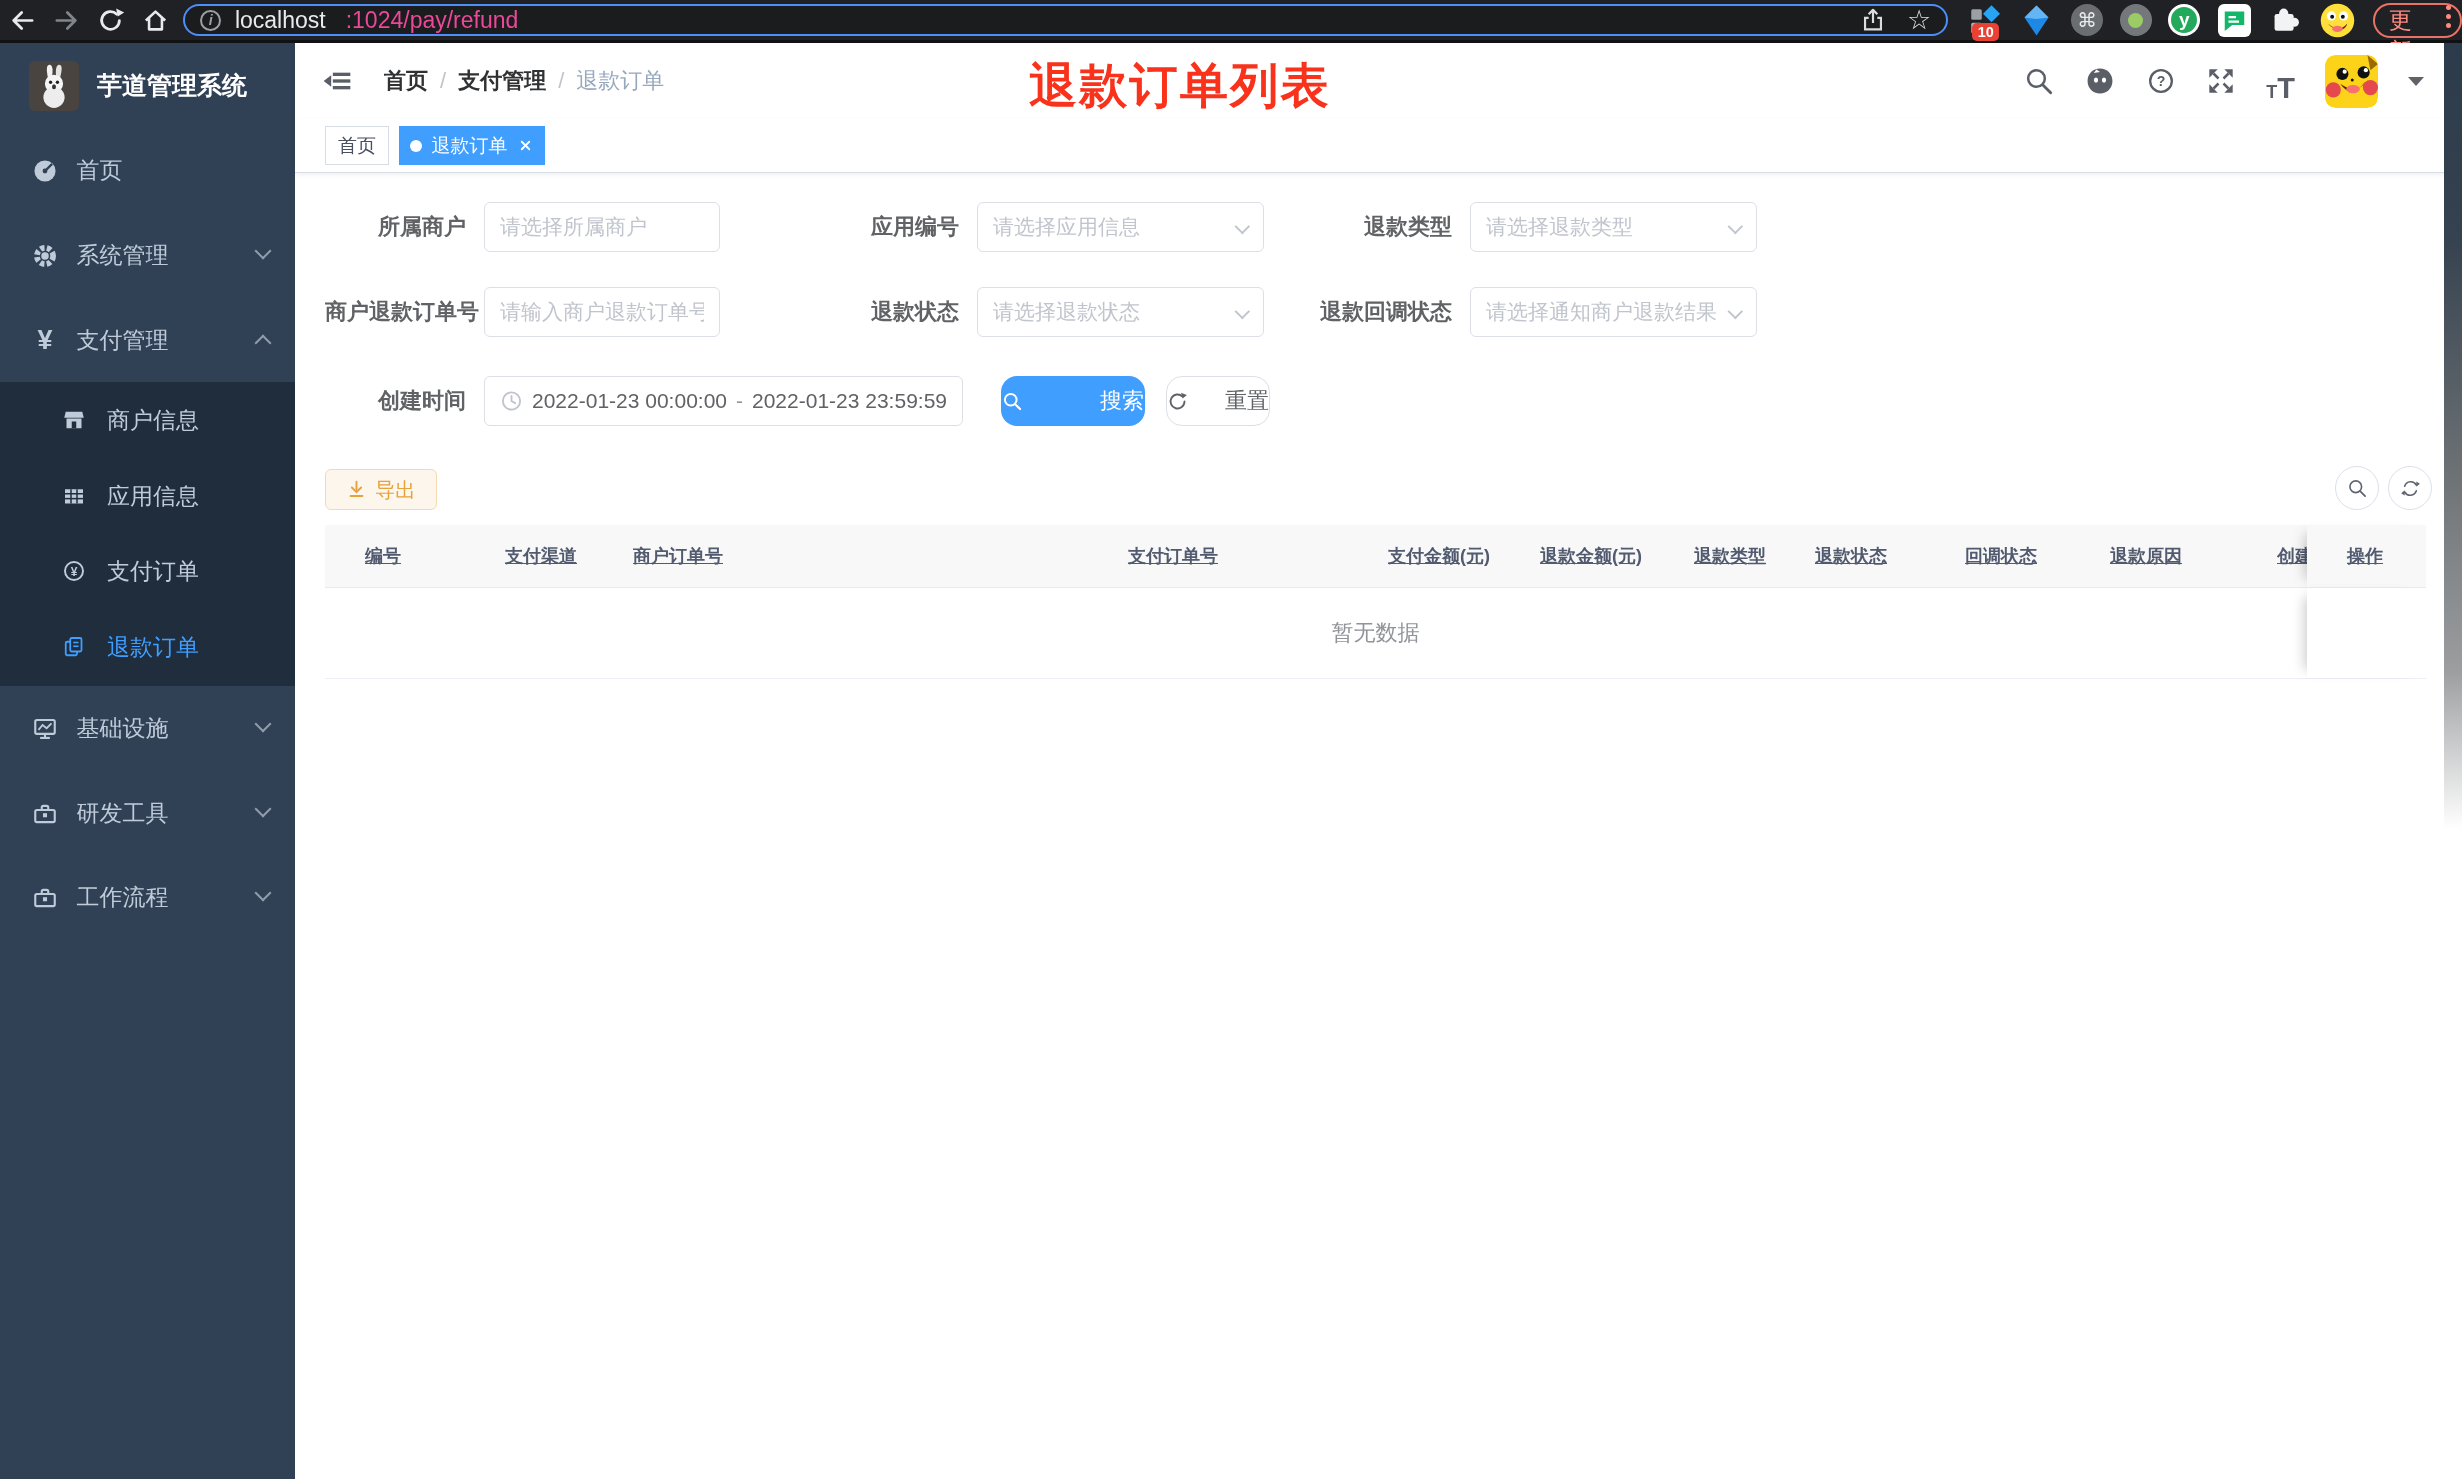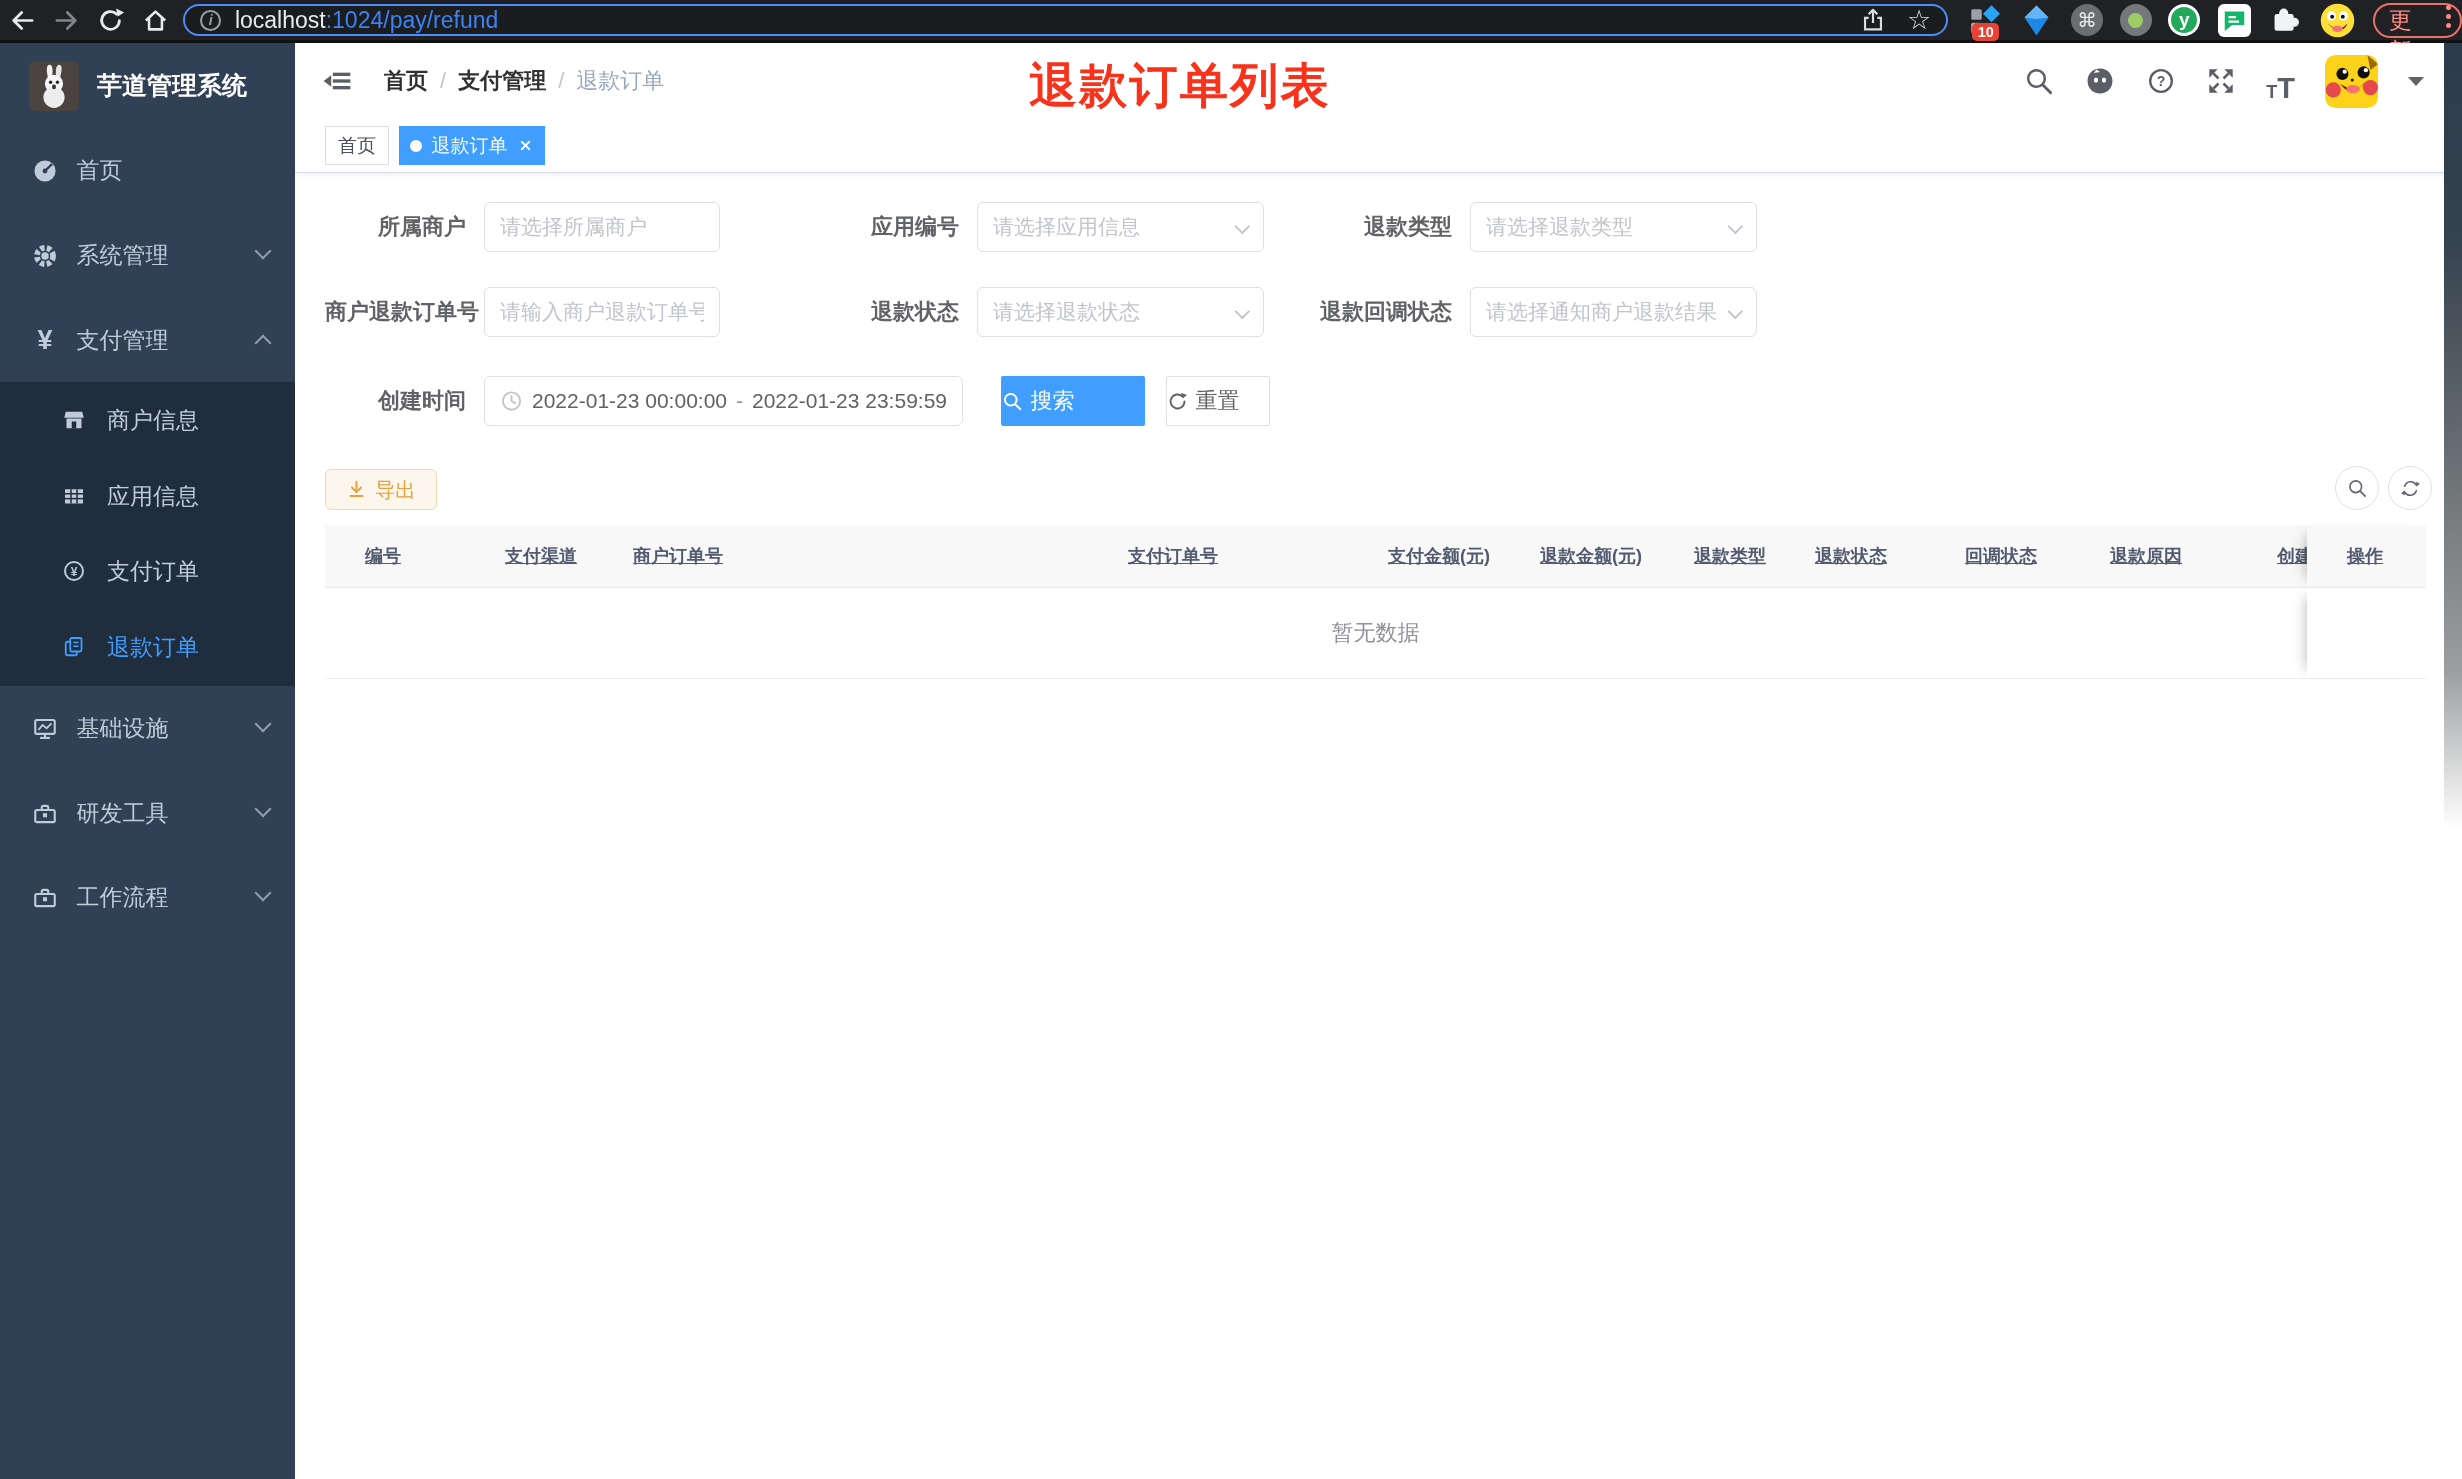--- a/index.html
+++ b/index.html
@@ -11,21 +11,21 @@
   .chrome { position:absolute; top:0; left:0; width:2462px; height:43px;
     background:#202124; border-bottom:3px solid rgba(0,0,0,.45);
     display:flex; align-items:center; }
   .nav-ic { width:45px; height:36px; display:flex; align-items:center; justify-content:center; cursor:pointer; }
   .urlbar { position:relative; margin-left:6px; width:1791px; height:32px; border-radius:16.6px;
     background:#1b1c1e; border:2.3px solid #4d8ef7; display:flex; align-items:center; padding:0 15px; }
   .info-badge { width:21px; height:21px; border-radius:50%; border:2.3px solid #9aa0a6; color:#9aa0a6;
     font-size:14.4px; font-weight:bold; display:flex; align-items:center; justify-content:center; font-style:italic; }
   .url-text { margin-left:13.6px; font-size:23px; white-space:nowrap; }
   .url-host { color:#e8eaed; }
-  .url-rest { color:#3b82f6; }
+  .url-rest { color:#ec4899;margin-left:20px; }
   .urlbar .right-slot { margin-left:auto; display:flex; align-items:center; gap:21px; }
   .star-glyph { color:#dadce0; font-size:27px; line-height:1; }
   .ext-row { margin-left:19.7px; display:flex; align-items:center; gap:16.6px; }
   .ext { position:relative; width:35px; height:35px; display:flex; align-items:center; justify-content:center; cursor:pointer; }
   .ext-badge { position:absolute; left:4.5px; bottom:-3px; background:#e94235; color:#fff; font-size:14.4px;
     font-weight:bold; padding:0.8px 5.3px; border-radius:5px; }
   .circle40 { width:32px; height:32px; border-radius:50%; display:flex; align-items:center; justify-content:center; }
   .cmd-circle { background:#6b6e71; color:#e8eaed; font-size:19.7px; }
   .dot-circle { background:#75787b; } .dot-circle::after { content:""; width:15px; height:15px; border-radius:50%; background:#9ccc65; }
   .y-circle { background:#fff; } .y-circle::after { content:"y"; width:26px; height:26px; border-radius:50%;
@@ -88,21 +88,21 @@
     display:flex; align-items:center; padding:0 15px; overflow:hidden; }
   .fctl input { border:none; outline:none; width:100%; font-size:21px; color:#606266; background:transparent;
     font-family:inherit; }
   .fctl input::placeholder { color:#c0c4cc; }
   .ph { font-size:21px; color:#c0c4cc; white-space:nowrap; }
   .sel-caret { position:absolute; right:15px; top:18px; width:10.6px; height:10.6px;
     border-right:2.3px solid #c0c4cc; border-bottom:2.3px solid #c0c4cc; transform:rotate(45deg); background:#fff; }
   .w390 { width:236px; } .w378 { width:287px; }
   .datebox { width:479px; gap:9px; }
   .datebox .dtxt { font-size:21px; color:#606266; white-space:nowrap; }
-  .btn { height:50px; border-radius:2px; display:flex; align-items:center; justify-content:flex-start; gap:7.6px;
+  .btn { height:50px; border-radius:16px; display:flex; align-items:center; justify-content:space-between; gap:7.6px;
     font-size:22px; cursor:pointer; border:1.5px solid transparent; }
   .btn-search { width:144px; margin-left:38px; background:#409eff; color:#fff; }
   .btn-reset { width:104px; margin-left:21px; background:#fff; color:#606266; border-color:#dcdfe6; }
   .btn-export { position:absolute; left:30px; top:426px; width:112px; height:41px; background:#fdf6ec;
     border:1.5px solid #f5dab1; border-radius:6px; color:#e6a23c; font-size:20.4px;
     display:flex; align-items:center; justify-content:center; gap:7.6px; cursor:pointer; }
   .circ-btn { position:absolute; width:44px; height:44px; border-radius:50%; border:1.5px solid #dbe0e8;
     background:#fff; display:flex; align-items:center; justify-content:center; cursor:pointer; top:423px; }
 
   

